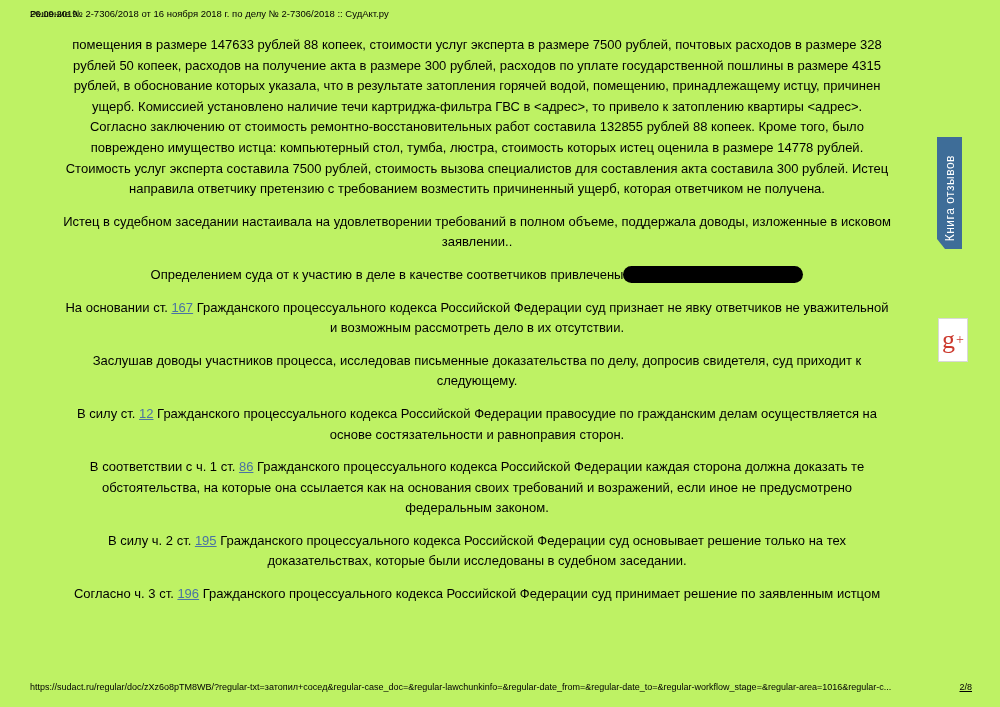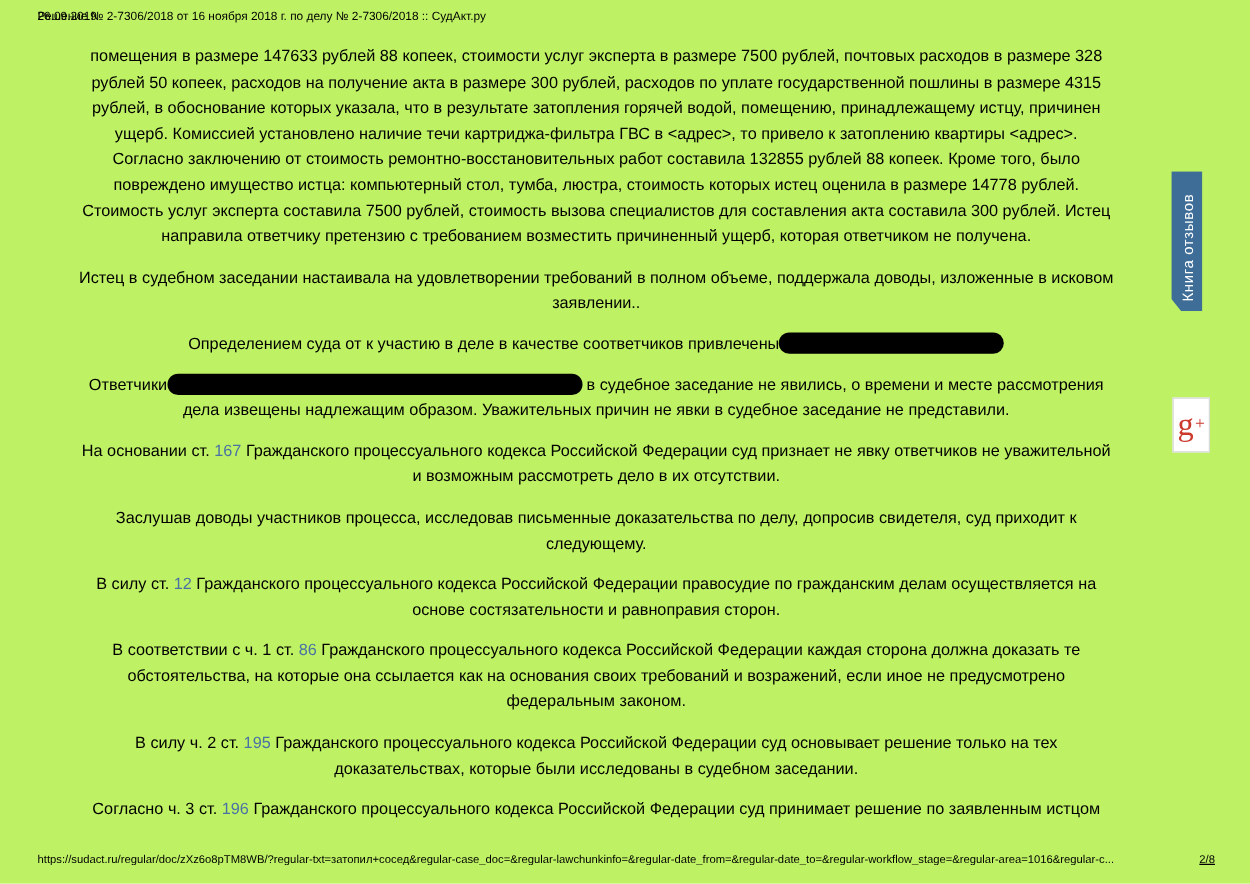--- a/index.html
+++ b/index.html
@@ -31,20 +31,21 @@
     position: absolute;
     left: 63px; top: 35px;
     width: 840px;
     font-size: 13px;
     line-height: 20.6px;
     color: var(--text, #000);
   }
   .doc-body p { margin: 0 12px 12px 0; text-align: center; }
   .doc-link {
     color: var(--link, #4a73a4);
+    text-decoration: underline;
     cursor: pointer;
   }
   .redaction {
     display: inline-block;
     height: 17px;
     background: #000;
     border-radius: 9px;
     vertical-align: -4px;
   }
 
@@ -112,21 +113,20 @@
   <div class="print-header">
     <span class="print-date">26.09.2019</span>
     <span class="print-title">Решение № 2-7306/2018 от 16 ноября 2018 г. по делу № 2-7306/2018 :: СудАкт.ру</span>
   </div>
 
   <div class="doc-body">
 
   <p>помещения в размере 147633 рублей 88 копеек, стоимости услуг эксперта в размере 7500 рублей, почтовых расходов в размере 328 рублей 50 копеек, расходов на получение акта в размере 300 рублей, расходов по уплате государственной пошлины в размере 4315 рублей, в обоснование которых указала, что в результате затопления горячей водой, помещению, принадлежащему истцу, причинен ущерб. Комиссией установлено наличие течи картриджа-фильтра ГВС в &lt;адрес&gt;, то привело к затоплению квартиры &lt;адрес&gt;. Согласно заключению от стоимость ремонтно-восстановительных работ составила 132855 рублей 88 копеек. Кроме того, было повреждено имущество истца: компьютерный стол, тумба, люстра, стоимость которых истец оценила в размере 14778 рублей. Стоимость услуг эксперта составила 7500 рублей, стоимость вызова специалистов для составления акта составила 300 рублей. Истец направила ответчику претензию с требованием возместить причиненный ущерб, которая ответчиком не получена.</p>
       <p>Истец в судебном заседании настаивала на удовлетворении требований в полном объеме, поддержала доводы, изложенные в исковом заявлении..</p>
       <p>Определением суда от к участию в деле в качестве соответчиков привлечены<span class="redaction" style="width: 180px;"></span></p>
-      <p>Ответчики<span class="redaction" style="width: 332px;"></span> в судебное заседание не явились, о времени и месте рассмотрения дела извещены надлежащим образом. Уважительных причин не явки в судебное заседание не представили.</p>
       <p>На основании ст. <a class="doc-link">167</a> Гражданского процессуального кодекса Российской Федерации суд признает не явку ответчиков не уважительной и возможным рассмотреть дело в их отсутствии.</p>
       <p>Заслушав доводы участников процесса, исследовав письменные доказательства по делу, допросив свидетеля, суд приходит к следующему.</p>
       <p>В силу ст. <a class="doc-link">12</a> Гражданского процессуального кодекса Российской Федерации правосудие по гражданским делам осуществляется на основе состязательности и равноправия сторон.</p>
       <p>В соответствии с ч. 1 ст. <a class="doc-link">86</a> Гражданского процессуального кодекса Российской Федерации каждая сторона должна доказать те обстоятельства, на которые она ссылается как на основания своих требований и возражений, если иное не предусмотрено федеральным законом.</p>
       <p>В силу ч. 2 ст. <a class="doc-link">195</a> Гражданского процессуального кодекса Российской Федерации суд основывает решение только на тех доказательствах, которые были исследованы в судебном заседании.</p>
       <p>Согласно ч. 3 ст. <a class="doc-link">196</a> Гражданского процессуального кодекса Российской Федерации суд принимает решение по заявленным истцом</p>
     </div>
 
   <div class="feedback-tab">
     <span class="feedback-label">Книга отзывов</span>

